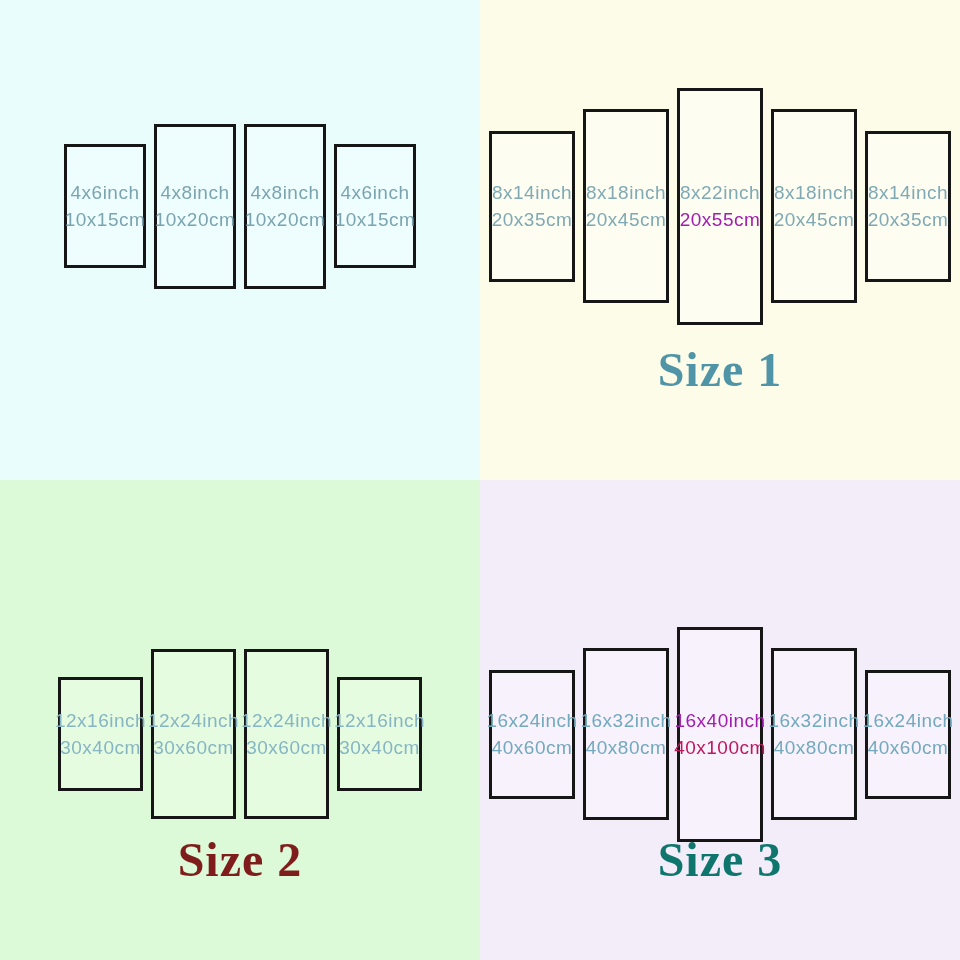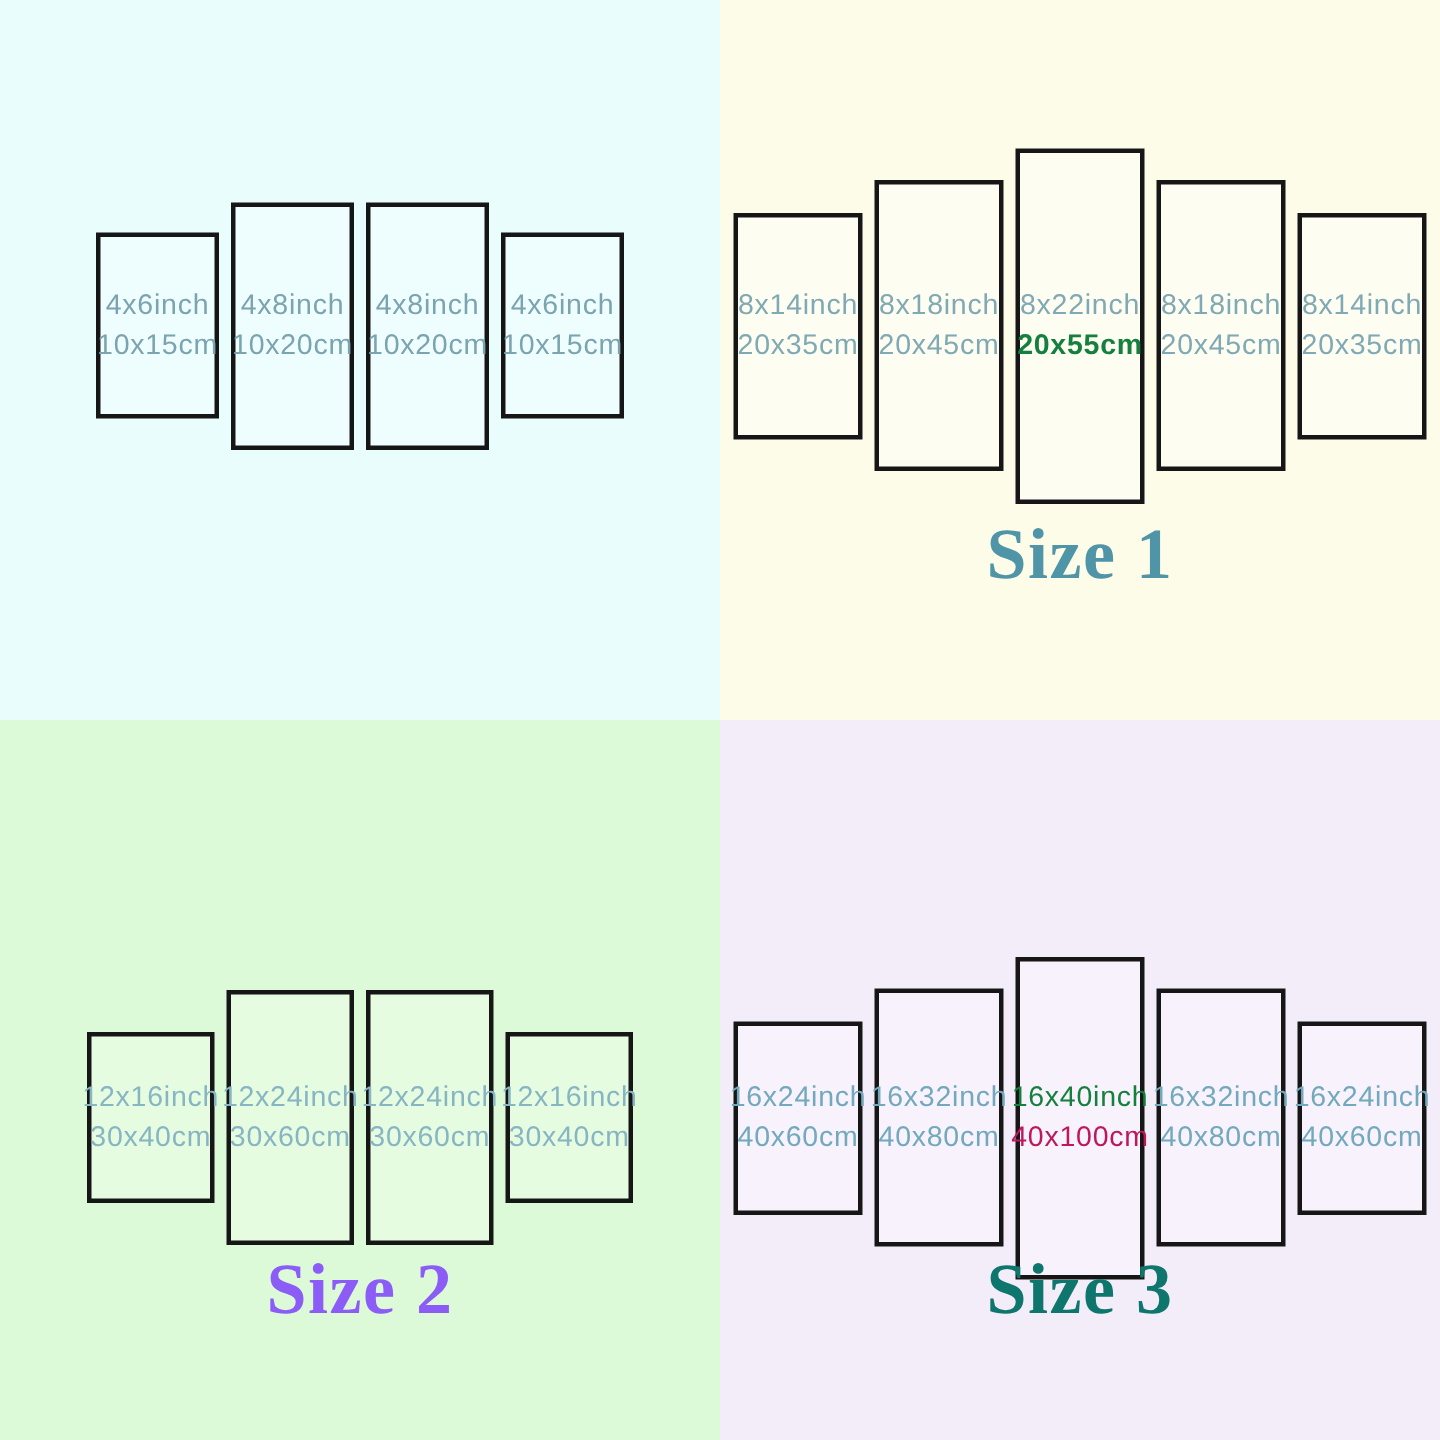--- a/index.html
+++ b/index.html
@@ -19,21 +19,21 @@
   }
   .quadrant {
     position: relative;
     width: 480px;
     height: 480px;
     overflow: hidden;
   }
   .panels {
     position: absolute;
     left: 0;
-    top: 11px;
+    top: 0;
     width: 480px;
     height: 412px;               
     display: flex;
     align-items: center;
     justify-content: center;
     gap: 8px;
   }
   .quadrant:nth-child(n+3) .panels {
     height: 420px;               
     margin-top: 44px;
@@ -102,21 +102,21 @@
         <div class="panel" style="width: 86px; height: 151px; background: rgb(254, 253, 241); border-color: rgb(22, 22, 22);">
           <div class="size-line" style="color: rgb(127, 169, 180);">8x14inch</div>
           <div class="size-line" style="color: rgb(127, 169, 180);">20x35cm</div>
         </div>
         <div class="panel" style="width: 86px; height: 194px; background: rgb(254, 253, 241); border-color: rgb(22, 22, 22);">
           <div class="size-line" style="color: rgb(127, 169, 180);">8x18inch</div>
           <div class="size-line" style="color: rgb(127, 169, 180);">20x45cm</div>
         </div>
         <div class="panel" style="width: 86px; height: 237px; background: rgb(254, 253, 241); border-color: rgb(22, 22, 22);">
           <div class="size-line" style="color: rgb(127, 169, 180);">8x22inch</div>
-          <div class="size-line" style="color: #15803d; font-weight: bold;">20x55cm</div>
+          <div class="size-line" style="color: #a21caf;">20x55cm</div>
         </div>
         <div class="panel" style="width: 86px; height: 194px; background: rgb(254, 253, 241); border-color: rgb(22, 22, 22);">
           <div class="size-line" style="color: rgb(127, 169, 180);">8x18inch</div>
           <div class="size-line" style="color: rgb(127, 169, 180);">20x45cm</div>
         </div>
         <div class="panel" style="width: 86px; height: 151px; background: rgb(254, 253, 241); border-color: rgb(22, 22, 22);">
           <div class="size-line" style="color: rgb(127, 169, 180);">8x14inch</div>
           <div class="size-line" style="color: rgb(127, 169, 180);">20x35cm</div>
         </div>
       </div>
@@ -135,35 +135,35 @@
         </div>
         <div class="panel" style="width: 85px; height: 170px; background: rgb(229, 252, 225); border-color: rgb(22, 22, 22);">
           <div class="size-line" style="color: rgb(135, 181, 195);">12x24inch</div>
           <div class="size-line" style="color: rgb(135, 181, 195);">30x60cm</div>
         </div>
         <div class="panel" style="width: 85px; height: 114px; background: rgb(229, 252, 225); border-color: rgb(22, 22, 22);">
           <div class="size-line" style="color: rgb(135, 181, 195);">12x16inch</div>
           <div class="size-line" style="color: rgb(135, 181, 195);">30x40cm</div>
         </div>
       </div>
-    <h2 class="quadrant-title" style="color: #8b5cf6;">Size 2</h2>
+    <h2 class="quadrant-title" style="color: #7f1d1d;">Size 2</h2>
   </section>
 
   <section class="quadrant" style="background: rgb(243, 237, 250);">
     <div class="panels">
         <div class="panel" style="width: 86px; height: 129px; background: rgb(247, 242, 252); border-color: rgb(22, 22, 22);">
           <div class="size-line" style="color: rgb(115, 169, 189);">16x24inch</div>
           <div class="size-line" style="color: rgb(115, 169, 189);">40x60cm</div>
         </div>
         <div class="panel" style="width: 86px; height: 172px; background: rgb(247, 242, 252); border-color: rgb(22, 22, 22);">
           <div class="size-line" style="color: rgb(115, 169, 189);">16x32inch</div>
           <div class="size-line" style="color: rgb(115, 169, 189);">40x80cm</div>
         </div>
         <div class="panel" style="width: 86px; height: 215px; background: rgb(247, 242, 252); border-color: rgb(22, 22, 22);">
-          <div class="size-line" style="color: #15803d;">16x40inch</div>
+          <div class="size-line" style="color: #a21caf;">16x40inch</div>
           <div class="size-line" style="color: #be185d;">40x100cm</div>
         </div>
         <div class="panel" style="width: 86px; height: 172px; background: rgb(247, 242, 252); border-color: rgb(22, 22, 22);">
           <div class="size-line" style="color: rgb(115, 169, 189);">16x32inch</div>
           <div class="size-line" style="color: rgb(115, 169, 189);">40x80cm</div>
         </div>
         <div class="panel" style="width: 86px; height: 129px; background: rgb(247, 242, 252); border-color: rgb(22, 22, 22);">
           <div class="size-line" style="color: rgb(115, 169, 189);">16x24inch</div>
           <div class="size-line" style="color: rgb(115, 169, 189);">40x60cm</div>
         </div>

